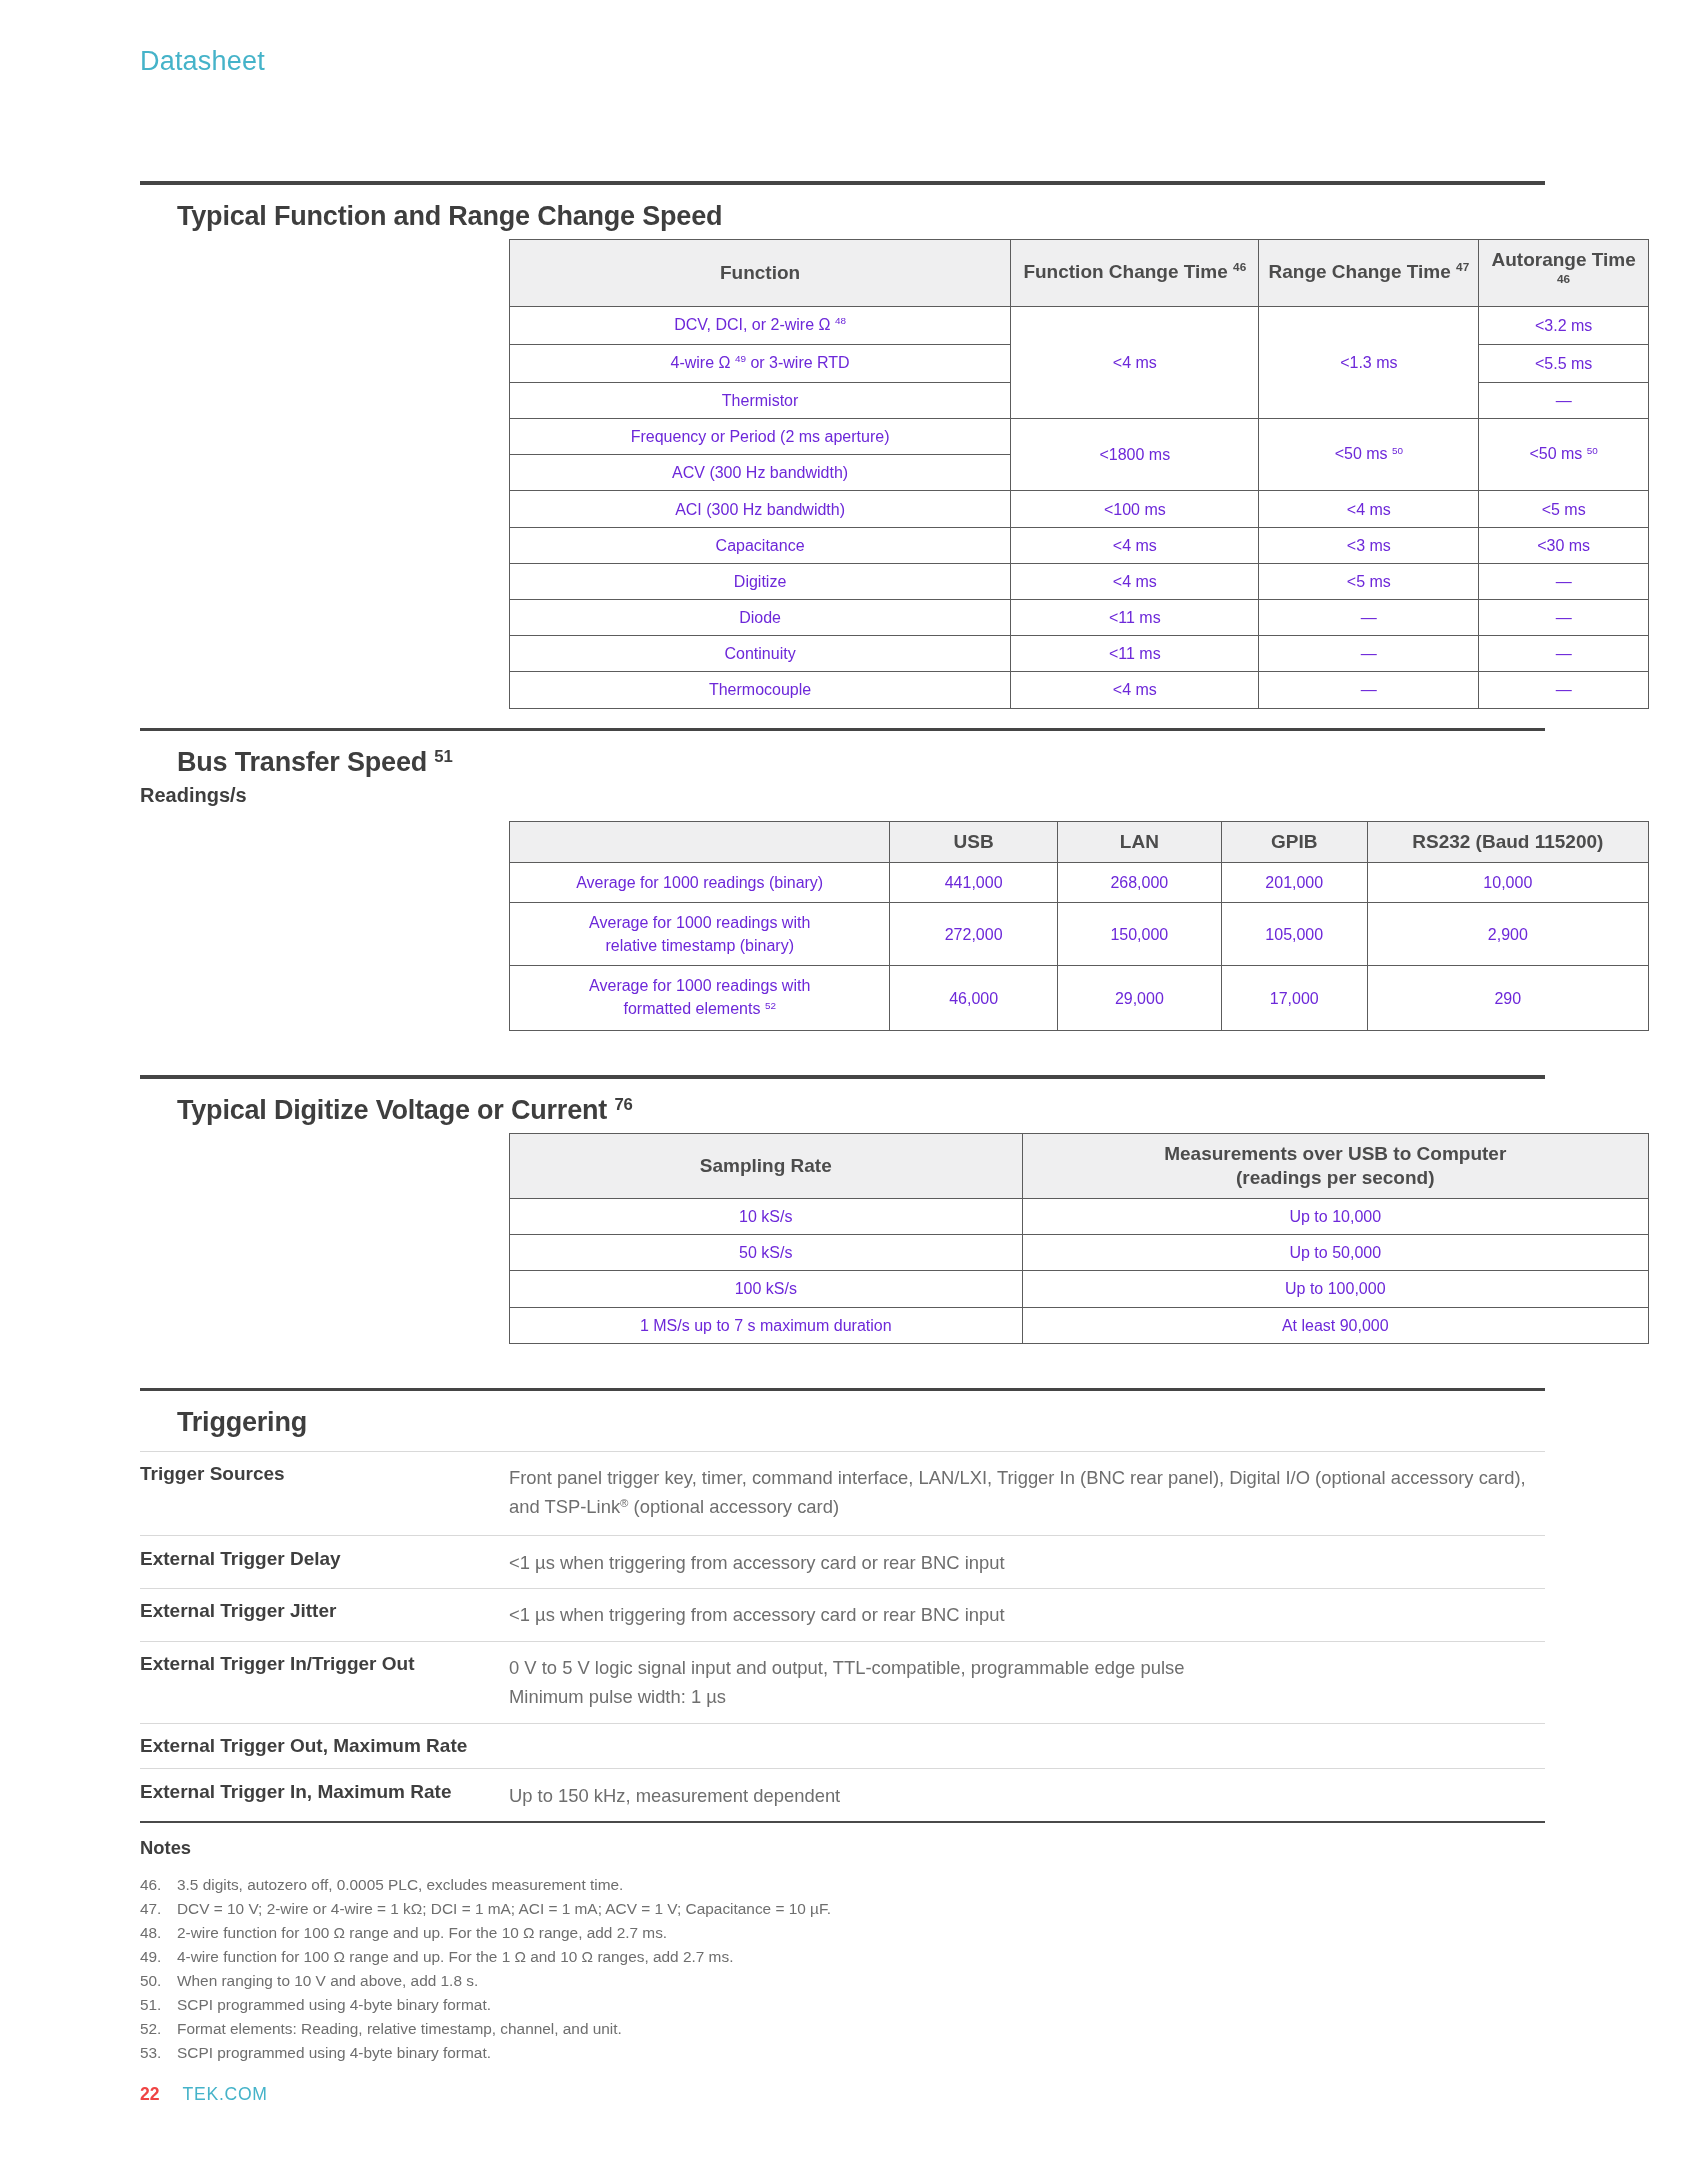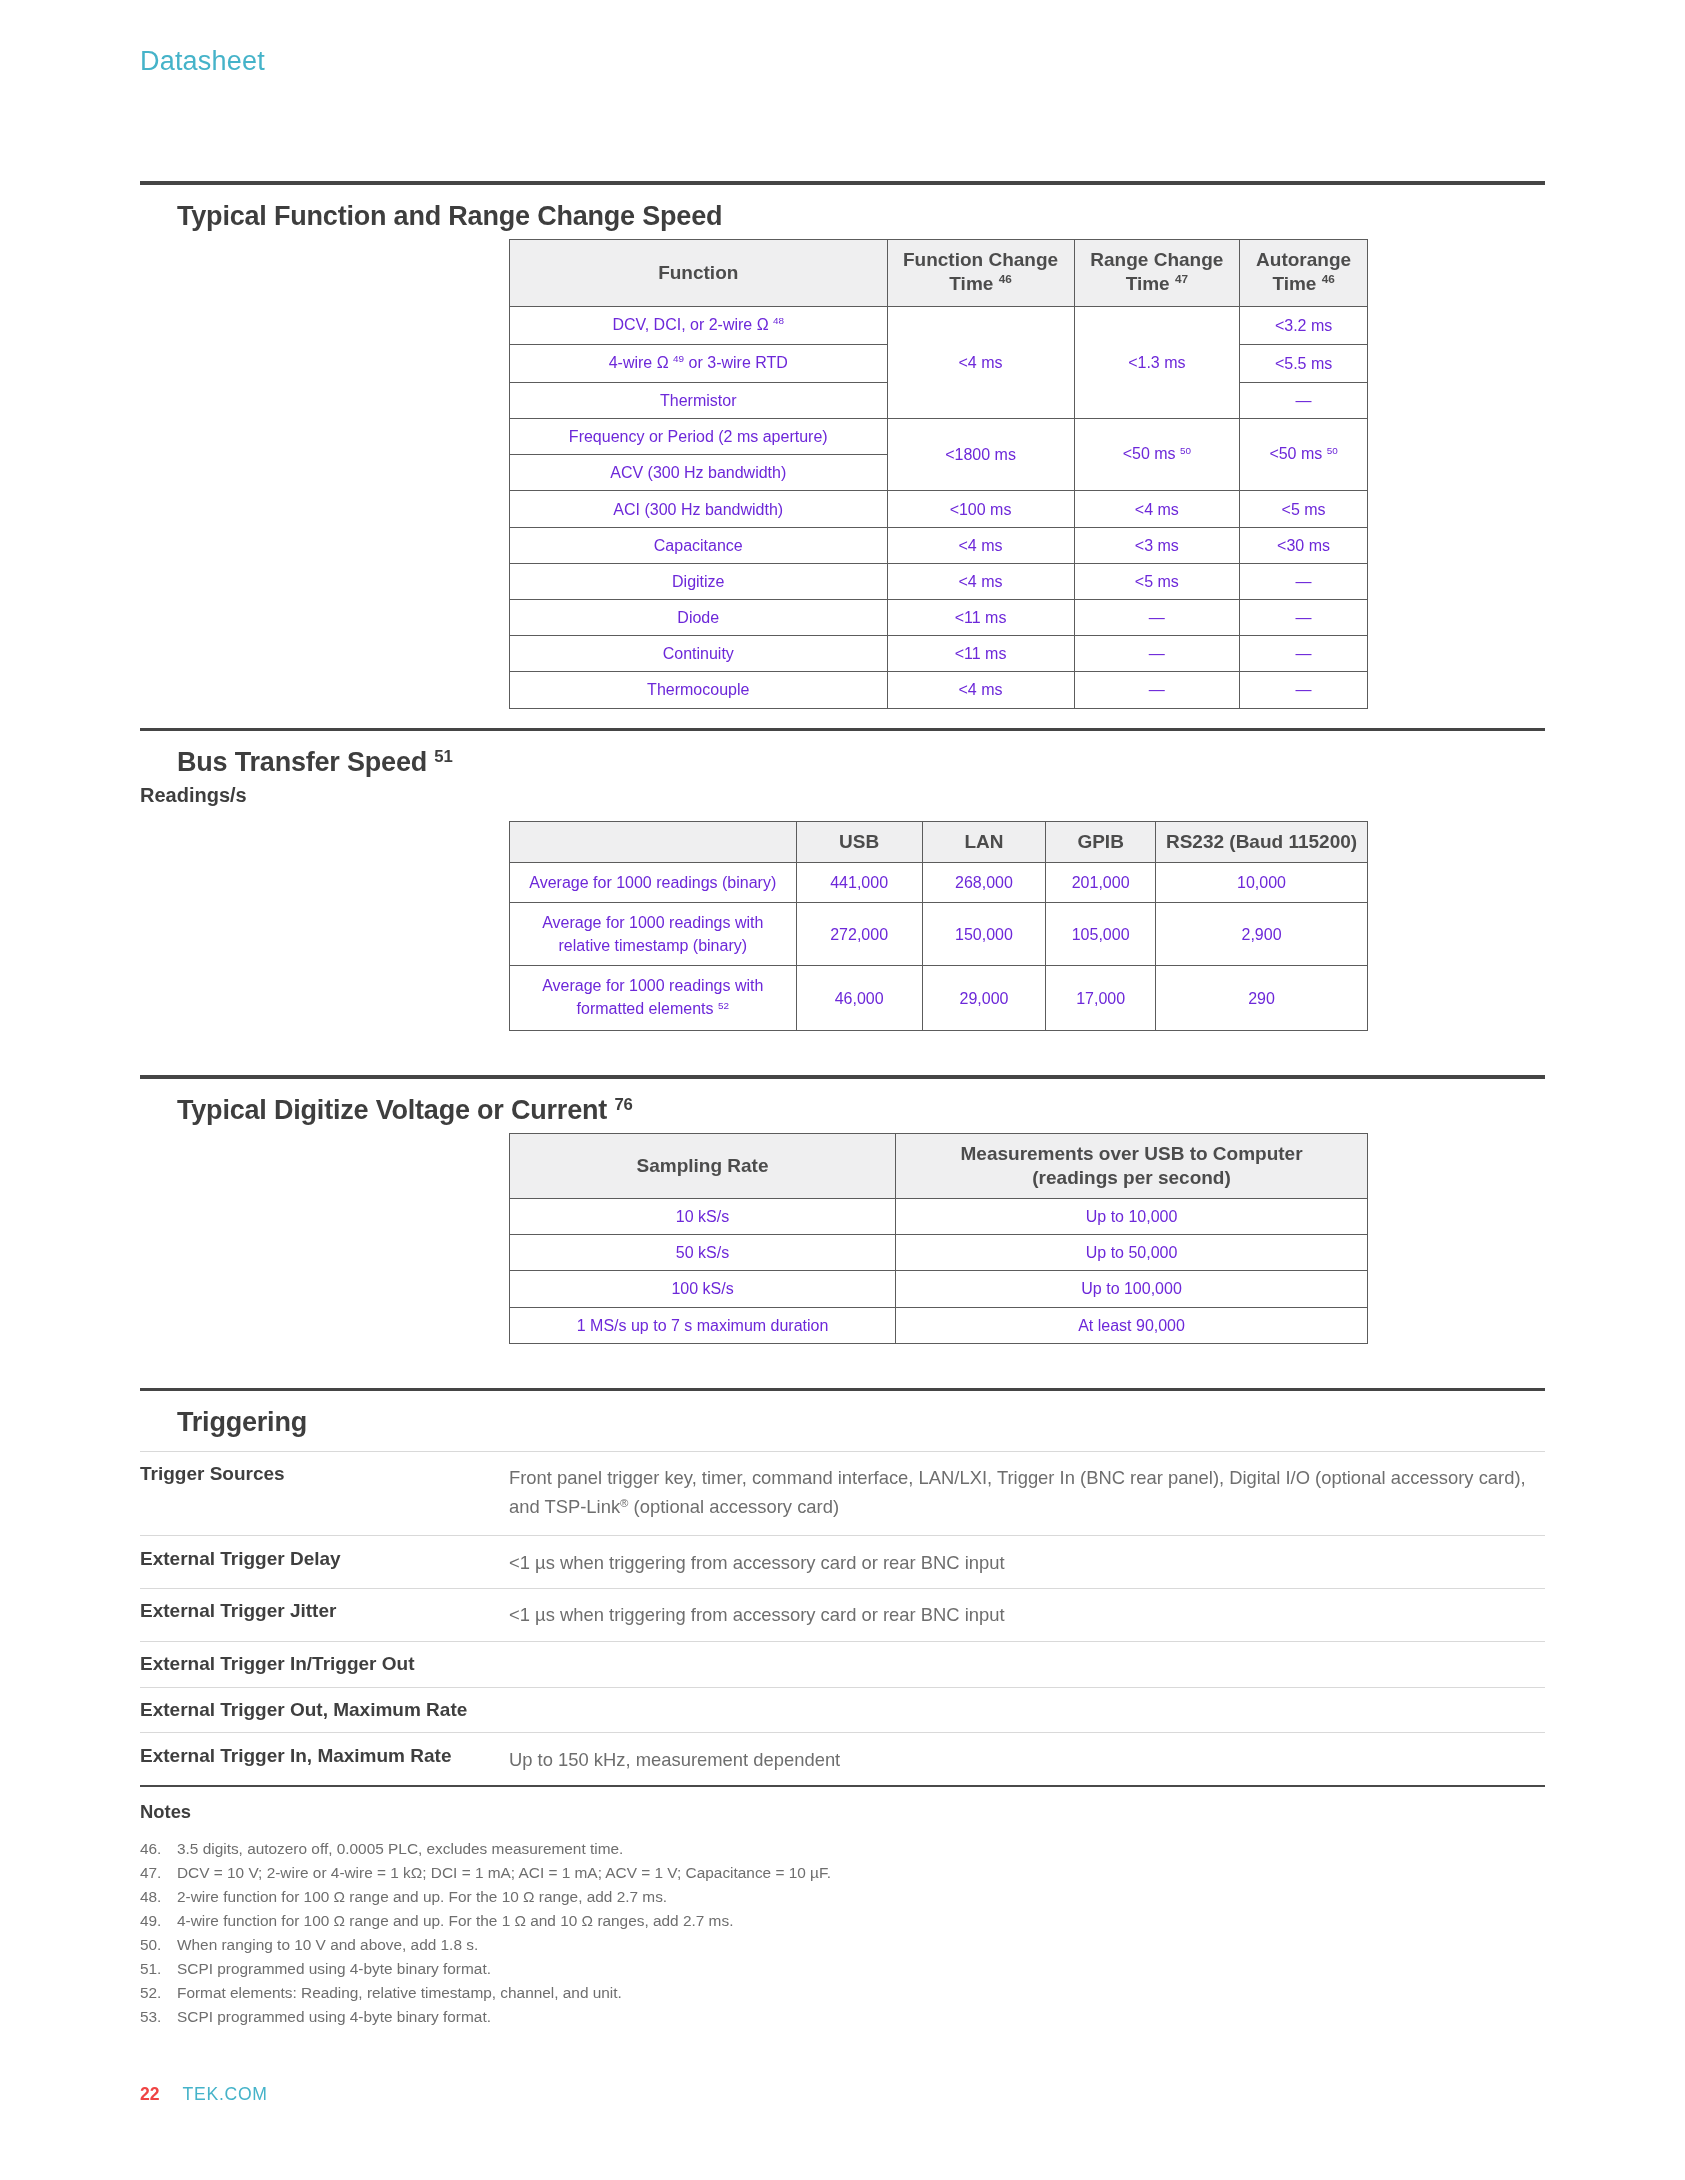--- a/index.html
+++ b/index.html
@@ -18,21 +18,21 @@
   .rule { height:3.5px; background:#454545; }
   .rule.r1 { margin-top:104px; }
   .rule.r2 { margin-top:19.3px; }
   .rule.r3 { margin-top:44px; }
   .rule.r4 { margin-top:44px; }
 
   h2.section-title { margin-top:16px; font-size:27px; font-weight:bold; color:#3e3e3e; letter-spacing:-0.2px;margin-left:37px; }
   h3.section-subtitle { margin-top:6.1px; font-size:20px; font-weight:bold; color:#3e3e3e; }
 
   table.spec-table {
-    border-collapse:collapse; margin-left:369px; width:859px;
+    border-collapse:collapse; margin-left:369px; width:1140px;
     table-layout:fixed;
   }
   table.spec-table th, table.spec-table td {
     border:1.8px solid #5c5c5c; text-align:center; vertical-align:middle;
   }
   table.spec-table th {
     background:#efeff0; color:#4c4c4c; font-size:19px; font-weight:bold;
     padding:8px 5.3px; line-height:24px;
   }
   table.spec-table td {
@@ -244,20 +244,24 @@
     <div class="spec-row">
       <div class="spec-label">External Trigger Delay</div>
       <div class="spec-value">&lt;1 µs when triggering from accessory card or rear BNC input</div>
     </div>
     <div class="spec-row">
       <div class="spec-label">External Trigger Jitter</div>
       <div class="spec-value">&lt;1 µs when triggering from accessory card or rear BNC input</div>
     </div>
     <div class="spec-row">
       <div class="spec-label">External Trigger In/Trigger Out</div>
+      <div class="spec-value">
+        <div>0 V to 5 V logic signal input and output, TTL-compatible, programmable edge pulse</div>
+        <div>Minimum pulse width: 1 µs</div>
+      </div>
     </div>
     <div class="spec-row stacked">
       <div class="spec-label">External Trigger Out, Maximum Rate</div>
     </div>
     <div class="spec-row">
       <div class="spec-label">External Trigger In, Maximum Rate</div>
       <div class="spec-value">Up to 150 kHz, measurement dependent</div>
     </div>
   </div>
 

